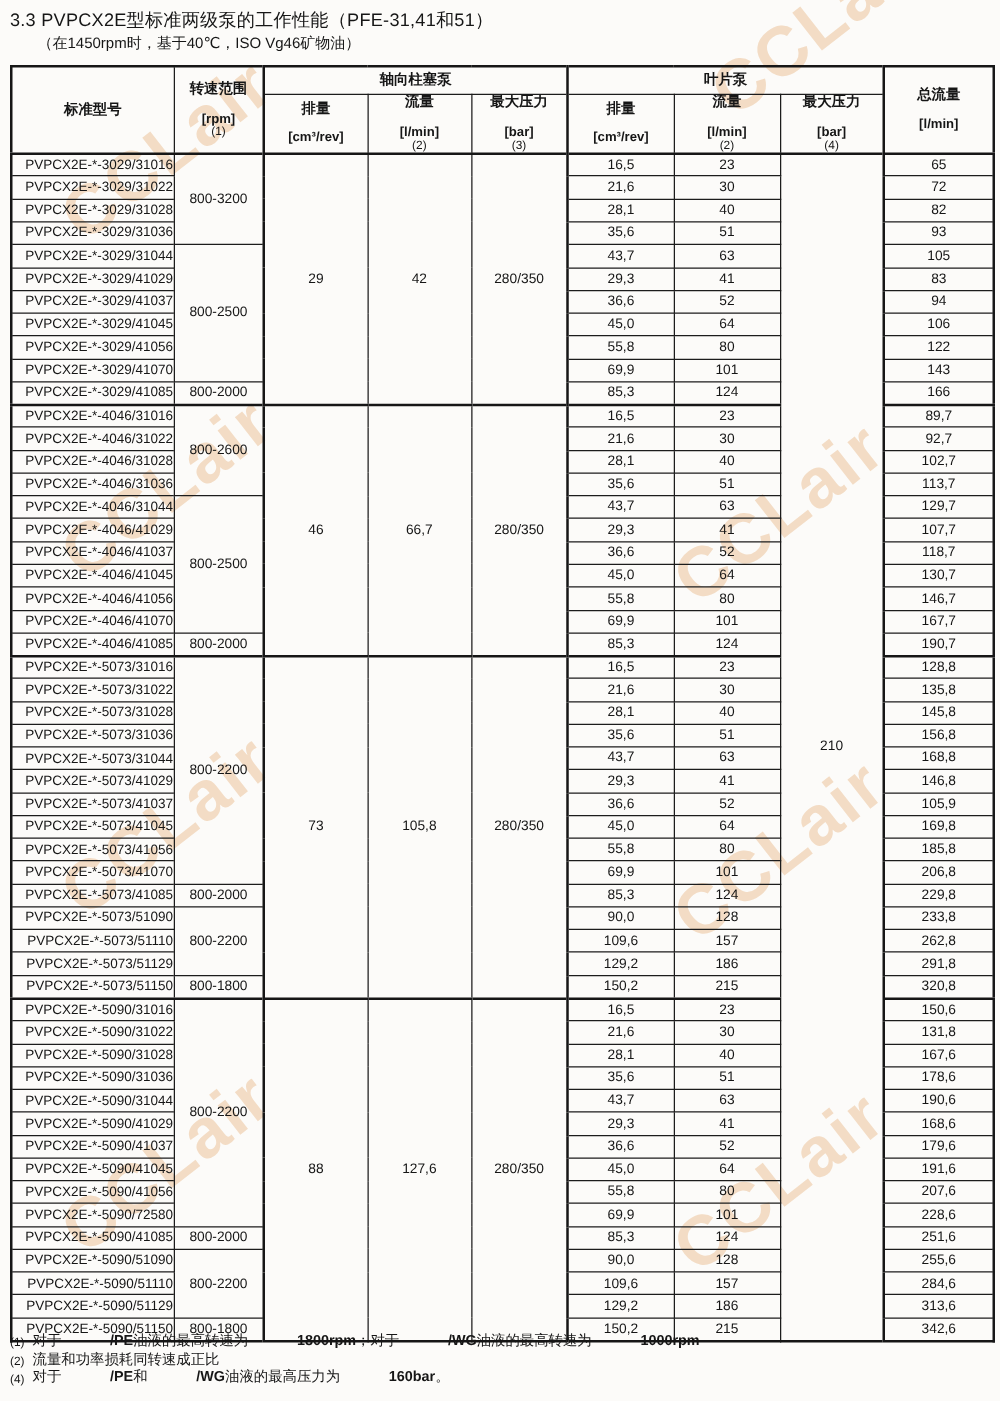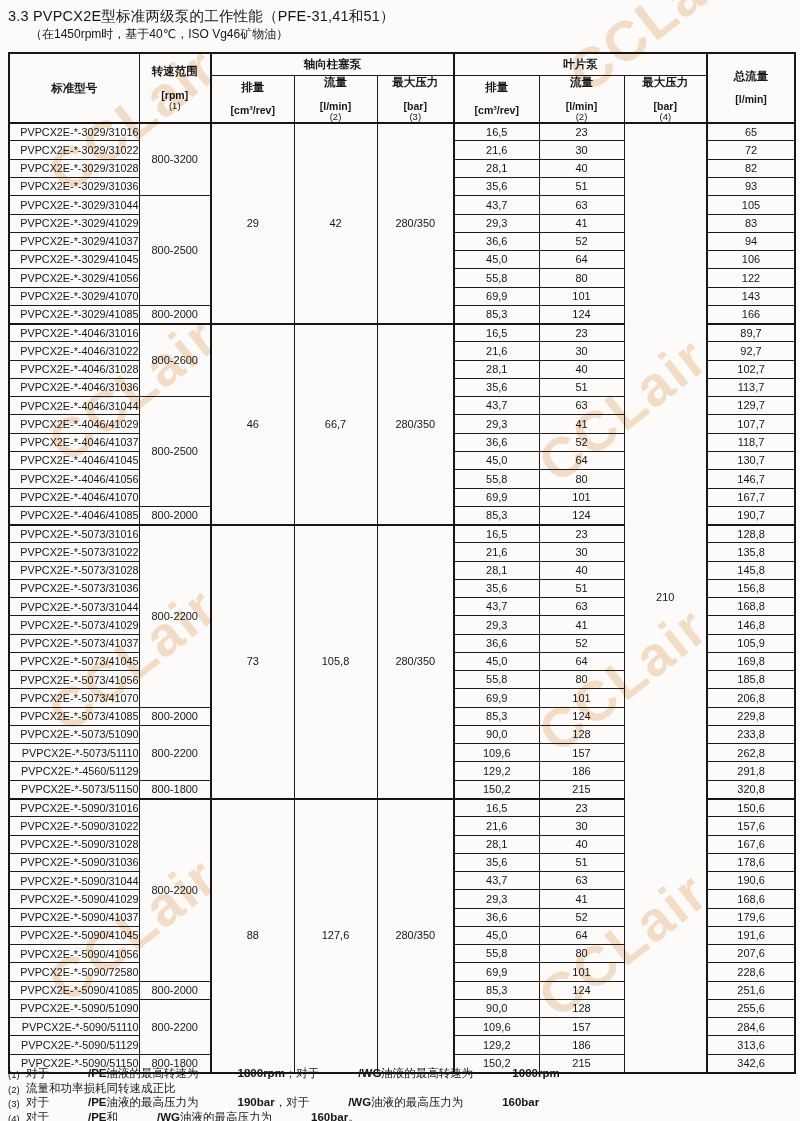--- a/index.html
+++ b/index.html
@@ -350,21 +350,21 @@
           <td>128</td>
           <td class="b2l">233,8</td>
         </tr>
         <tr>
           <td class="model">PVPCX2E-*-5073/51110</td>
           <td class="b2l">109,6</td>
           <td>157</td>
           <td class="b2l">262,8</td>
         </tr>
         <tr>
-          <td class="model">PVPCX2E-*-4560/51129</td>
+          <td class="model">PVPCX2E-*-5073/51129</td>
           <td class="b2l">129,2</td>
           <td>186</td>
           <td class="b2l">291,8</td>
         </tr>
         <tr>
           <td class="model">PVPCX2E-*-5073/51150</td>
           <td rowspan="1">800-1800</td>
           <td class="b2l">150,2</td>
           <td>215</td>
           <td class="b2l">320,8</td>
@@ -376,21 +376,21 @@
           <td rowspan="15">127,6</td>
           <td rowspan="15">280/350</td>
           <td class="b2l">16,5</td>
           <td>23</td>
           <td class="b2l">150,6</td>
         </tr>
         <tr>
           <td class="model">PVPCX2E-*-5090/31022</td>
           <td class="b2l">21,6</td>
           <td>30</td>
-          <td class="b2l">157,6</td>
+          <td class="b2l">131,8</td>
         </tr>
         <tr>
           <td class="model">PVPCX2E-*-5090/31028</td>
           <td class="b2l">28,1</td>
           <td>40</td>
           <td class="b2l">167,6</td>
         </tr>
         <tr>
           <td class="model">PVPCX2E-*-5090/31036</td>
           <td class="b2l">35,6</td>
@@ -465,16 +465,15 @@
           <td class="b2l">150,2</td>
           <td>215</td>
           <td class="b2l">342,6</td>
         </tr>
       </tbody>
   </table>
 
   <div class="footnotes" id="footnotes">
       <div class="fn-line"><span class="fn-marker">(1)</span><span>对于</span><span class="fn-b">/PE</span><span>油液的最高转速为</span><span class="fn-b">1800rpm</span><span>；对于</span><span class="fn-b">/WG</span><span>油液的最高转速为</span><span class="fn-b">1000rpm</span></div>
       <div class="fn-line"><span class="fn-marker">(2)</span><span>流量和功率损耗同转速成正比</span></div>
-      <div class="fn-line"><span class="fn-marker">(3)</span><span>对于</span><span class="fn-b">/PE</span><span>油液的最高压力为</span><span class="fn-b">190bar</span><span>，对于</span><span class="fn-b">/WG</span><span>油液的最高压力为</span><span class="fn-b">160bar</span></div>
       <div class="fn-line"><span class="fn-marker">(4)</span><span>对于</span><span class="fn-b">/PE</span><span>和</span><span class="fn-b">/WG</span><span>油液的最高压力为</span><span class="fn-b">160bar</span><span>。</span></div>
     </div>
 </div>
 
 </body></html>

